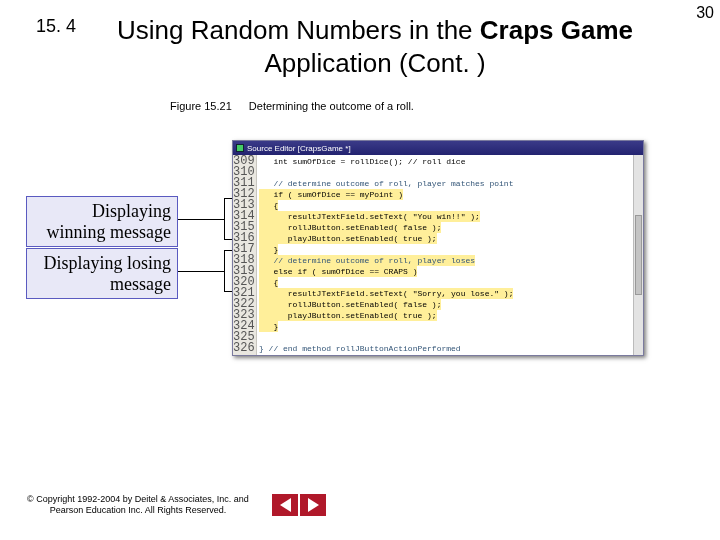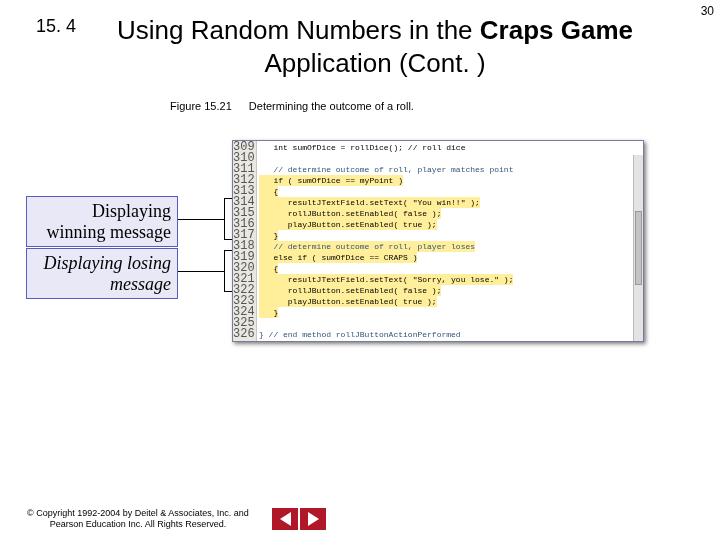--- a/index.html
+++ b/index.html
@@ -8,21 +8,21 @@
     height: 540px;
     background: #fff;
     font-family: Arial, Helvetica, sans-serif;
     position: relative;
     overflow: hidden;
   }
   .page-num {
     position: absolute;
     top: 4px;
     right: 6px;
-    font-size: 12px;
+    font-size: 16px;
     color: #000;
   }
   .header {
     position: absolute;
     top: 14px;
     left: 36px;
     width: 620px;
     display: flex;
     align-items: flex-start;
     gap: 18px;
@@ -117,21 +117,21 @@
     width: 152px;
     border: 1px solid #5a5ac0;
     background: #e8e8f7;
     font-family: "Times New Roman", serif;
     font-size: 18px;
     text-align: right;
     padding: 4px 6px;
     line-height: 1.15;
   }
   .callout-1 { top: 196px; }
-  .callout-2 { top: 248px; font-style: italic; }
+  .callout-2 { top: 248px; }
 
   .bracket {
     position: absolute;
     border: 1px solid #000;
     border-right: none;
     height: 32px;
     width: 8px;
   }
   .leader {
     position: absolute;
@@ -139,21 +139,21 @@
     background: #000;
   }
   .brk1 { left: 224px; top: 198px; height: 42px; }
   .brk2 { left: 224px; top: 250px; height: 42px; }
   .ld1 { left: 178px; top: 219px; width: 46px; }
   .ld2 { left: 178px; top: 271px; width: 46px; }
 
   .footer {
     position: absolute;
     left: 18px;
-    bottom: 10px;
+    bottom: 24px;
     display: flex;
     align-items: flex-end;
     gap: 14px;
   }
   .copyright {
     font-size: 9px;
     width: 240px;
     text-align: center;
     line-height: 1.25;
   }
@@ -187,20 +187,24 @@
 </div>
 
 <div class="callout callout-1">Displaying winning message</div>
 <div class="callout callout-2">Displaying losing message</div>
 <div class="leader ld1"></div>
 <div class="leader ld2"></div>
 <div class="bracket brk1"></div>
 <div class="bracket brk2"></div>
 
 <div class="editor">
+  <div class="editor-titlebar">
+    <span class="tb-icon"></span>
+    <span>Source Editor [CrapsGame *]</span>
+  </div>
   <div class="editor-body">
     <div class="gutter" id="gutter">309
 310
 311
 312
 313
 314
 315
 316
 317

